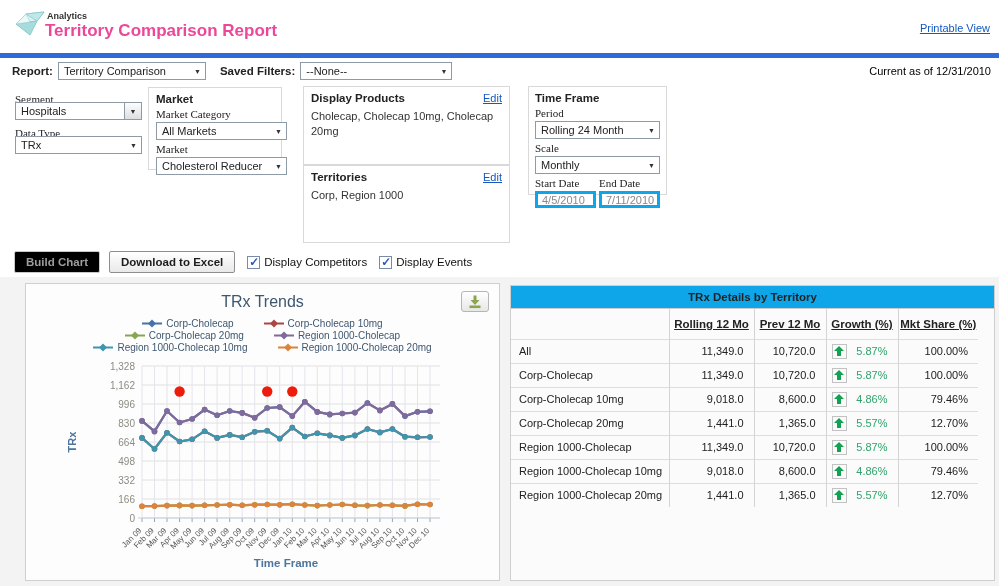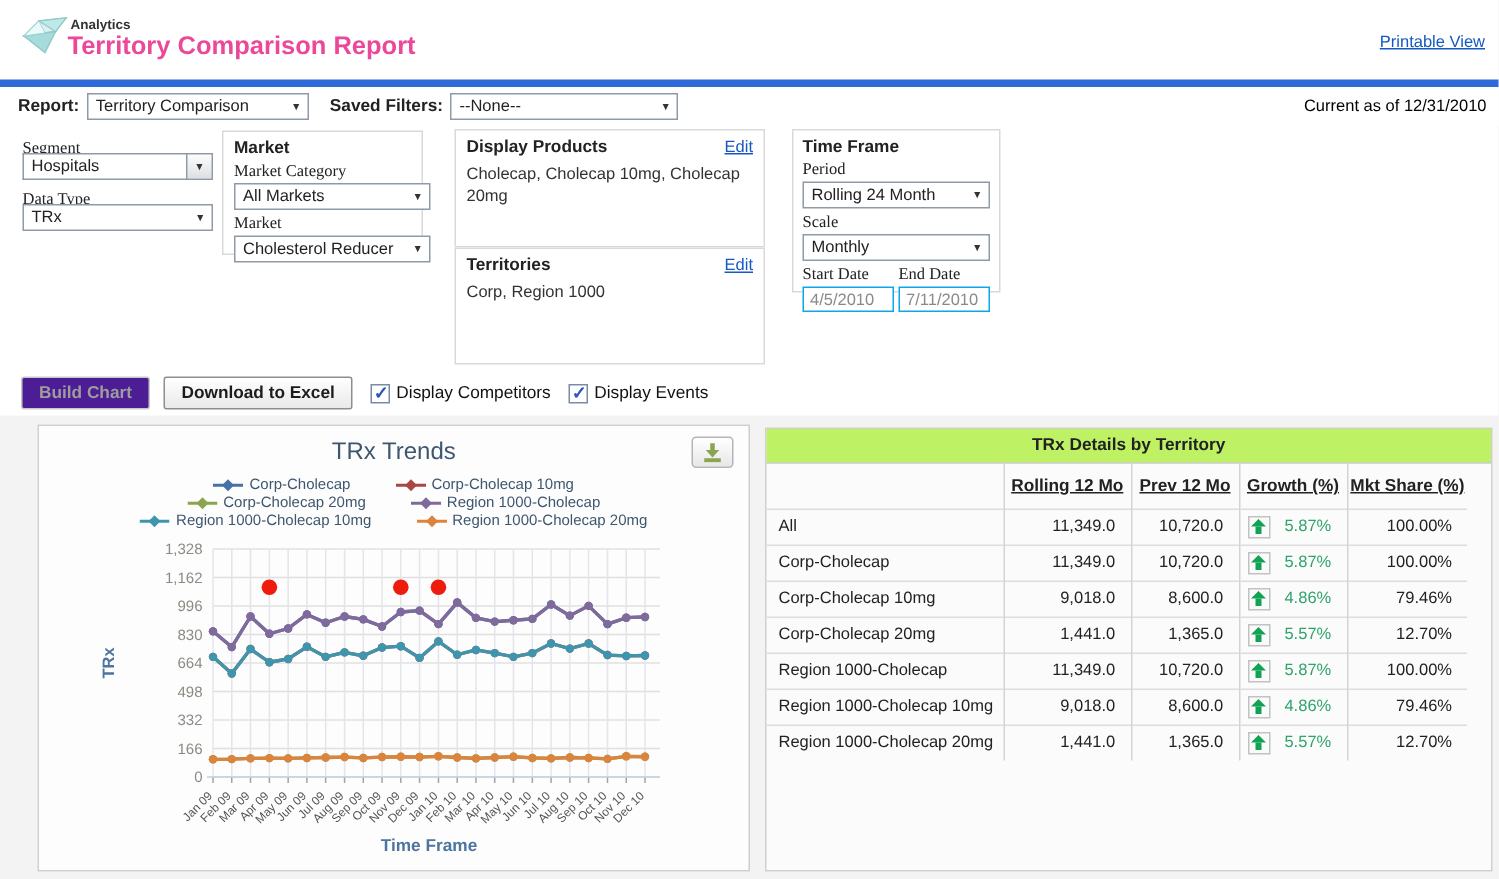--- a/index.html
+++ b/index.html
@@ -18,49 +18,49 @@
   .toolbar .lbl { font-weight:bold; font-size:11.5px; margin-right:5px; }
   .toolbar .gap { width:14px; }
   .current-as-of { margin-left:auto; font-size:11px; color:#000; }
 
   
   .select { position:relative; background:#fff; border:1px solid #8e9aa6; height:18px; display:flex; align-items:center; padding:0 16px 0 5px; font-size:11px; cursor:pointer; white-space:nowrap; }
   .select .arrow { position:absolute; right:4px; top:5px; font-size:7px; color:#333; line-height:8px; }
   .combo { display:flex; height:18px;justify-content:space-between; }
   .combo .combo-text { flex:1; border:1px solid #8e9aa6; border-right:none; background:#fff; display:flex; align-items:center; padding:0 5px; }
   .combo .combo-btn { width:18px; border:1px solid #8e9aa6; background:linear-gradient(#fdfdfd,#dcdfe3); display:flex; align-items:center; justify-content:center; font-size:7px; color:#333; cursor:pointer; }
-  .tinput { border:1px solid #0ea5e9; background:#fff; height:17px; display:flex; align-items:center; padding:0 4px; color:#8a8a8a; font-size:11px; }
+  .tinput { border:3px solid #0ea5e9; background:#fff; height:17px; display:flex; align-items:center; padding:0 4px; color:#8a8a8a; font-size:11px; }
   .flabel { font-size:11px; color:#222; margin:3px 0 2px 0;font-family:Liberation Serif, serif; }
   .panel { position:absolute; border:1px solid #d9d9d9; background:#fff; padding:5px 7px; }
   .panel-title { font-weight:bold; font-size:11.5px; color:#222; }
   .edit-link { color:#1558c0; text-decoration:underline; font-size:11px; cursor:pointer; }
   .panel-head { display:flex; justify-content:space-between; align-items:baseline; }
   .panel-body-text { margin-top:5px; font-size:11px; color:#333; line-height:15px; }
 
   
   .actions { position:absolute; left:14px; top:251px; display:flex; align-items:center; }
   .btn { height:22px; padding:0 11px; border:1px solid #8e8e8e; background:linear-gradient(#ffffff,#e9e9e9); font-family:"Liberation Sans",sans-serif; font-size:11.5px; font-weight:bold; color:#1c1c1c; cursor:pointer; border-radius:2px; }
-  .btn.disabled { border-color:#c9c9c9; background:#4c1d95; color:#9d9d9d; cursor:default; }
+  .btn.disabled { border-color:#c9c9c9; background:#000000; color:#9d9d9d; cursor:default; }
   .checkbox { width:13px; height:13px; border:1px solid #7a8ba8; background:#fff; margin:0 4px 0 12px; position:relative; cursor:pointer; }
   .checkbox.checked::after { content:"✓"; position:absolute; left:1px; top:-2px; font-size:12px; font-weight:bold; color:#2f55b8; }
   .cb-label { font-size:11.5px; color:#111; }
 
   
   .main-bg { position:absolute; left:0; top:277px; width:999px; height:309px; background:#f3f3f3; }
   .chart-box { position:absolute; left:25px; top:283px; width:475px; height:298px; border:1px solid #cfcfcf; background:#fdfdfd; }
   .chart-title { position:absolute; left:0; top:9px; width:100%; text-align:center; font-size:16px; color:#3E576F; }
   .chart-dl-btn { position:absolute; right:10px; top:7px; width:28px; height:21px; border:1px solid #b5b5b5; border-radius:3px; background:linear-gradient(#ffffff,#e7e7e7); display:flex; align-items:center; justify-content:center; cursor:pointer; }
   .legend { position:absolute; left:0; top:34px; width:100%; display:flex; flex-direction:column; align-items:center; row-gap:1px; }
   .legend-row { display:flex; column-gap:30px; }
   .legend-item { display:flex; align-items:center; font-size:10px; color:#3E576F; }
   .legend-item svg { margin-right:4px; }
   #trend-svg { position:absolute; left:2px; top:68px; }
 
   .table-box { position:absolute; left:510px; top:285px; width:485px; height:296px; border:1px solid #cfcfcf; background:#fbfbfb; }
-  .tbl-title { height:23px; background:#bef264; border-bottom:1px solid #cccccc; display:flex; align-items:center; justify-content:center; font-weight:bold; font-size:11.5px; color:#222; }
+  .tbl-title { height:23px; background:#0ea5e9; border-bottom:1px solid #cccccc; display:flex; align-items:center; justify-content:center; font-weight:bold; font-size:11.5px; color:#222; }
   table.territory { border-collapse:collapse; width:467px; margin:0; table-layout:fixed; }
   table.territory th { height:30px; font-size:11.5px; font-weight:bold; text-align:center; vertical-align:middle; }
   table.territory th span { text-decoration:underline; cursor:pointer; }
   table.territory td { height:24px; font-size:11px; vertical-align:middle; }
   table.territory tbody tr { border-top:1px solid #dddddd; }
   table.territory .vline { border-left:1px solid #d4d4d4; }
   td.lbl-cell { padding-left:8px; text-align:left; color:#222; }
   td.num { text-align:right; padding-right:10px; color:#222; }
   td.growth-cell { padding:0 10px 0 5px; }
   .growth-inner { display:flex; align-items:center; justify-content:space-between; }

